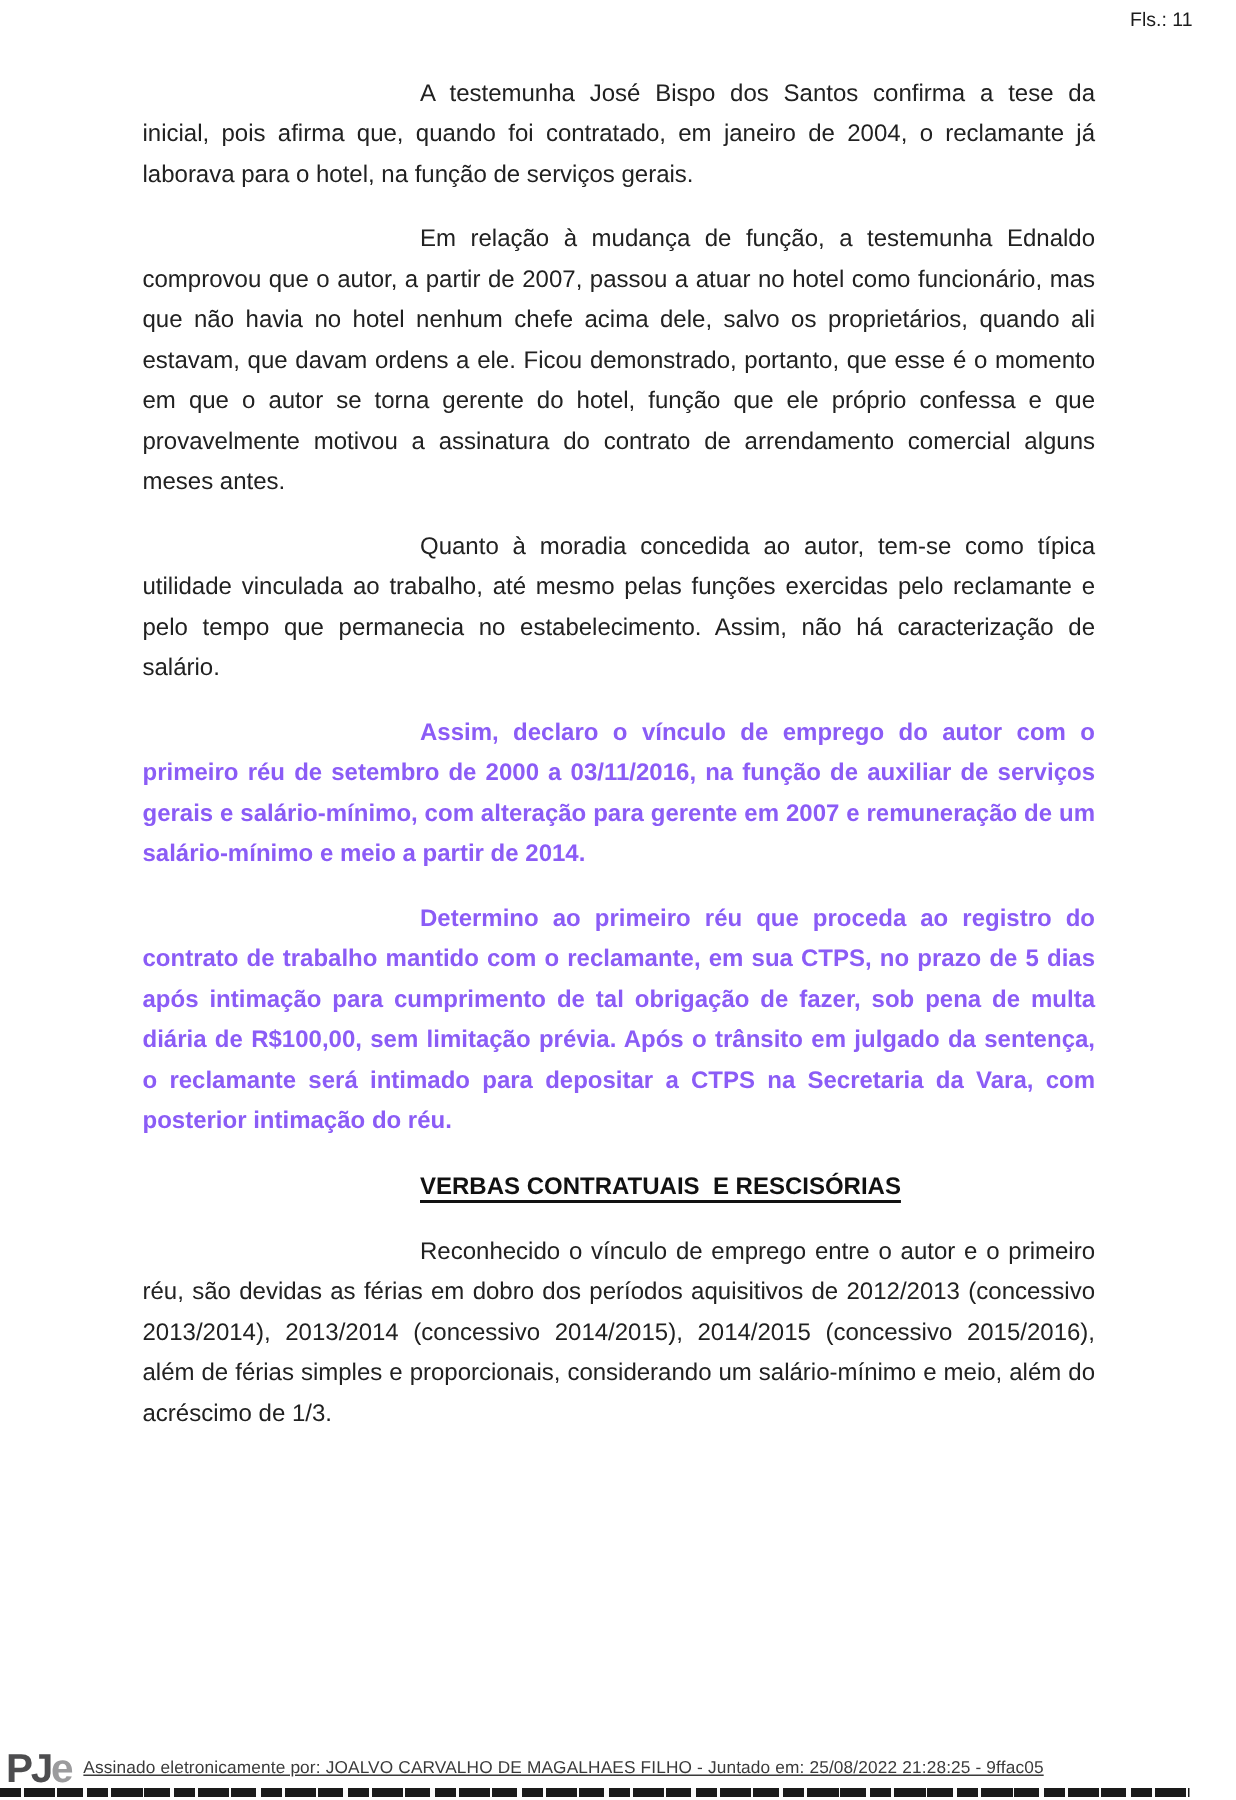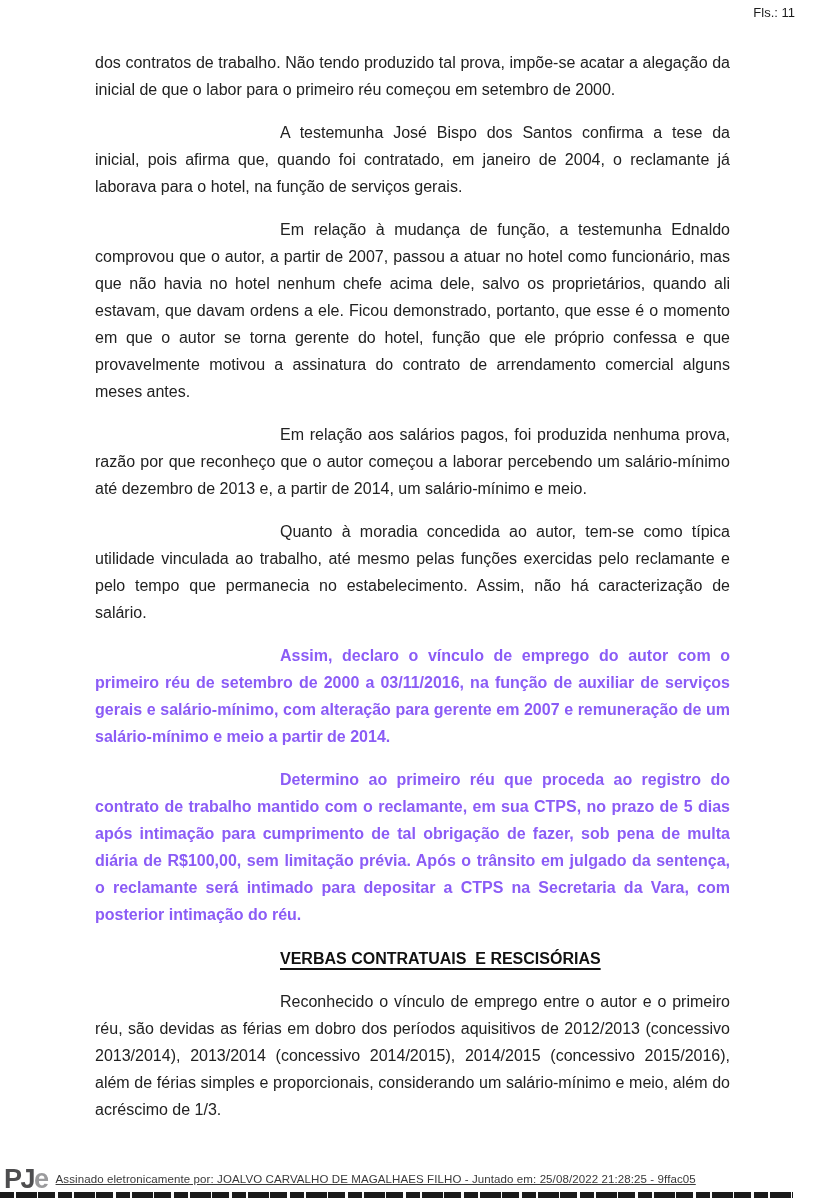--- a/index.html
+++ b/index.html
@@ -93,24 +93,22 @@
   }
 </style>
 </head>
 <body>
 
 <div class="page">
 
   <div class="fls-label">Fls.: 11</div>
 
   <div class="content">
-    <p class="no-indent">dos contratos de trabalho. Não tendo produzido tal prova, impõe-se acatar a alegação da inicial de que o labor para o primeiro réu começou em setembro de 2000.</p>
     <p class="indent">A testemunha José Bispo dos Santos confirma a tese da inicial, pois afirma que, quando foi contratado, em janeiro de 2004, o reclamante já laborava para o hotel, na função de serviços gerais.</p>
     <p class="indent">Em relação à mudança de função, a testemunha Ednaldo comprovou que o autor, a partir de 2007, passou a atuar no hotel como funcionário, mas que não havia no hotel nenhum chefe acima dele, salvo os proprietários, quando ali estavam, que davam ordens a ele. Ficou demonstrado, portanto, que esse é o momento em que o autor se torna gerente do hotel, função que ele próprio confessa e que provavelmente motivou a assinatura do contrato de arrendamento comercial alguns meses antes.</p>
-    <p class="indent">Em relação aos salários pagos, foi produzida nenhuma prova, razão por que reconheço que o autor começou a laborar percebendo um salário-mínimo até dezembro de 2013 e, a partir de 2014, um salário-mínimo e meio.</p>
     <p class="indent">Quanto à moradia concedida ao autor, tem-se como típica utilidade vinculada ao trabalho, até mesmo pelas funções exercidas pelo reclamante e pelo tempo que permanecia no estabelecimento. Assim, não há caracterização de salário.</p>
     <p class="indent bold">Assim, declaro o vínculo de emprego do autor com o primeiro réu de setembro de 2000 a 03/11/2016, na função de auxiliar de serviços gerais e salário-mínimo, com alteração para gerente em 2007 e remuneração de um salário-mínimo e meio a partir de 2014.</p>
     <p class="indent bold">Determino ao primeiro réu que proceda ao registro do contrato de trabalho mantido com o reclamante, em sua CTPS, no prazo de 5 dias após intimação para cumprimento de tal obrigação de fazer, sob pena de multa diária de R$100,00, sem limitação prévia. Após o trânsito em julgado da sentença, o reclamante será intimado para depositar a CTPS na Secretaria da Vara, com posterior intimação do réu.</p>
 
     <div class="section-heading">
       <span>VERBAS CONTRATUAIS  E RESCISÓRIAS</span>
     </div>
 
     <p class="indent">Reconhecido o vínculo de emprego entre o autor e o primeiro réu, são devidas as férias em dobro dos períodos aquisitivos de 2012/2013 (concessivo 2013/2014), 2013/2014 (concessivo 2014/2015), 2014/2015 (concessivo 2015/2016), além de férias simples e proporcionais, considerando um salário-mínimo e meio, além do acréscimo de 1/3.</p>
   </div>

